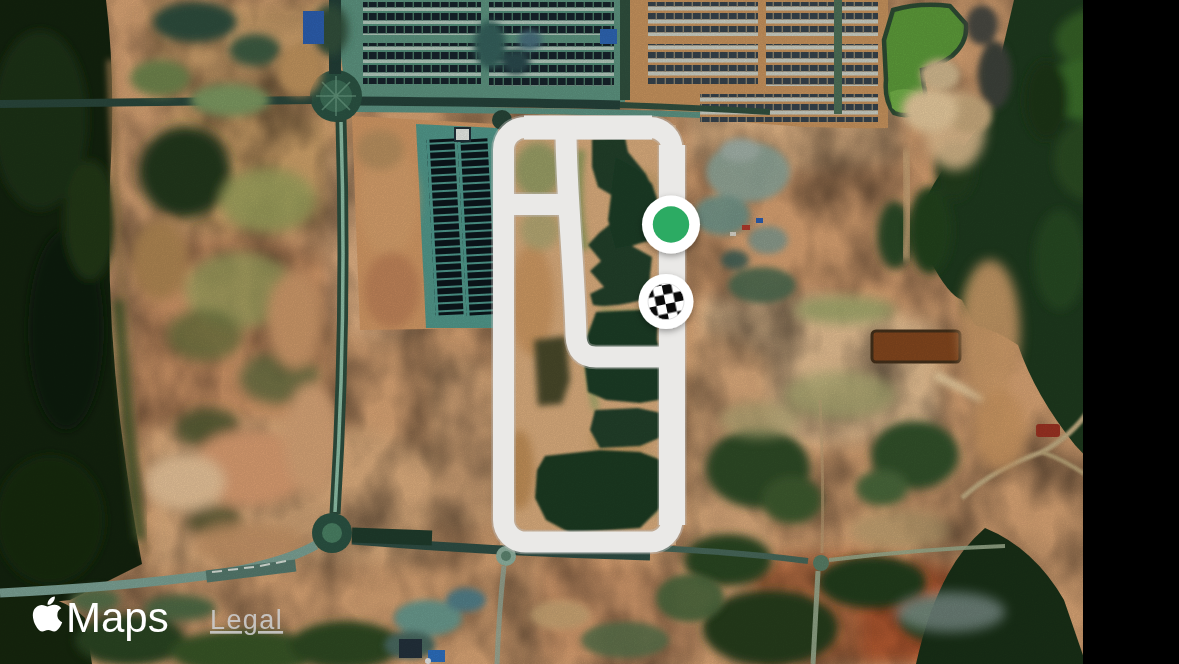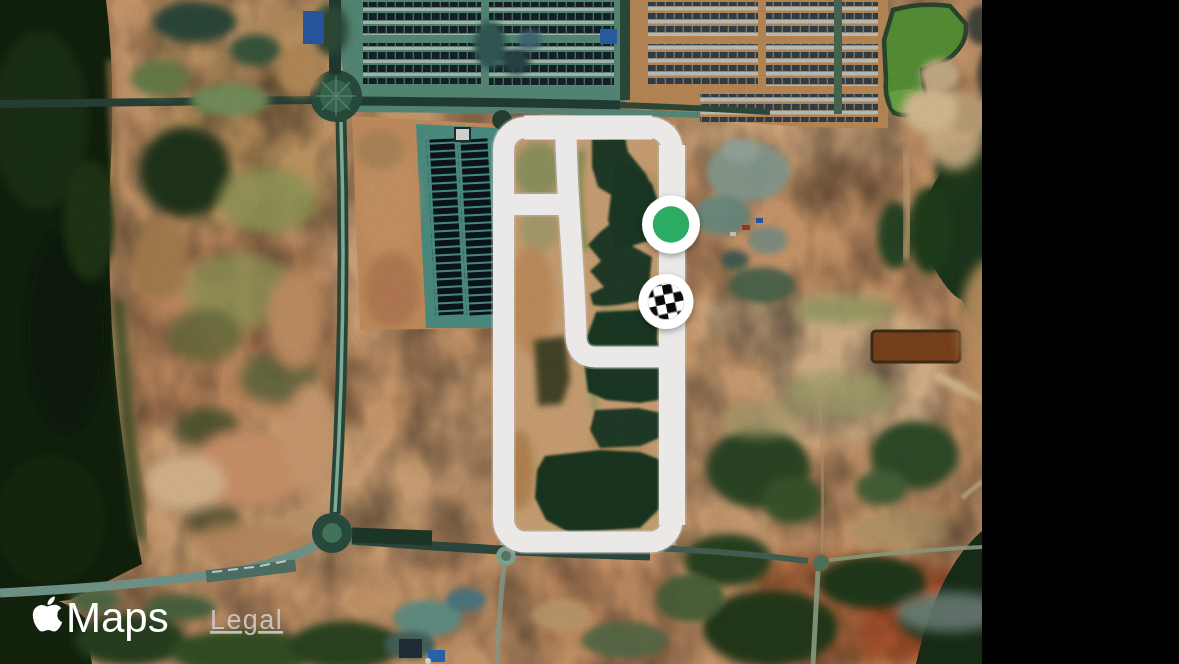--- a/index.html
+++ b/index.html
@@ -1,16 +1,16 @@
 <!DOCTYPE html>
 <html><head>
 <meta charset="utf-8">
 <style>
   html,body{margin:0;padding:0;background:#000;}
-  #stage{position:relative;width:982px;height:664px;overflow:hidden;font-family:"Liberation Sans",sans-serif;}
+  #stage{position:relative;width:1083px;height:664px;overflow:hidden;font-family:"Liberation Sans",sans-serif;}
   svg{display:block;}
 </style>
 </head>
 <body>
 <div id="stage">
 <svg width="1179" height="664" viewBox="0 0 1179 664" xmlns="http://www.w3.org/2000/svg">
 <defs>
   <filter id="b6" x="-30%" y="-30%" width="160%" height="160%">
           <feGaussianBlur stdDeviation="6"></feGaussianBlur>
         </filter>

